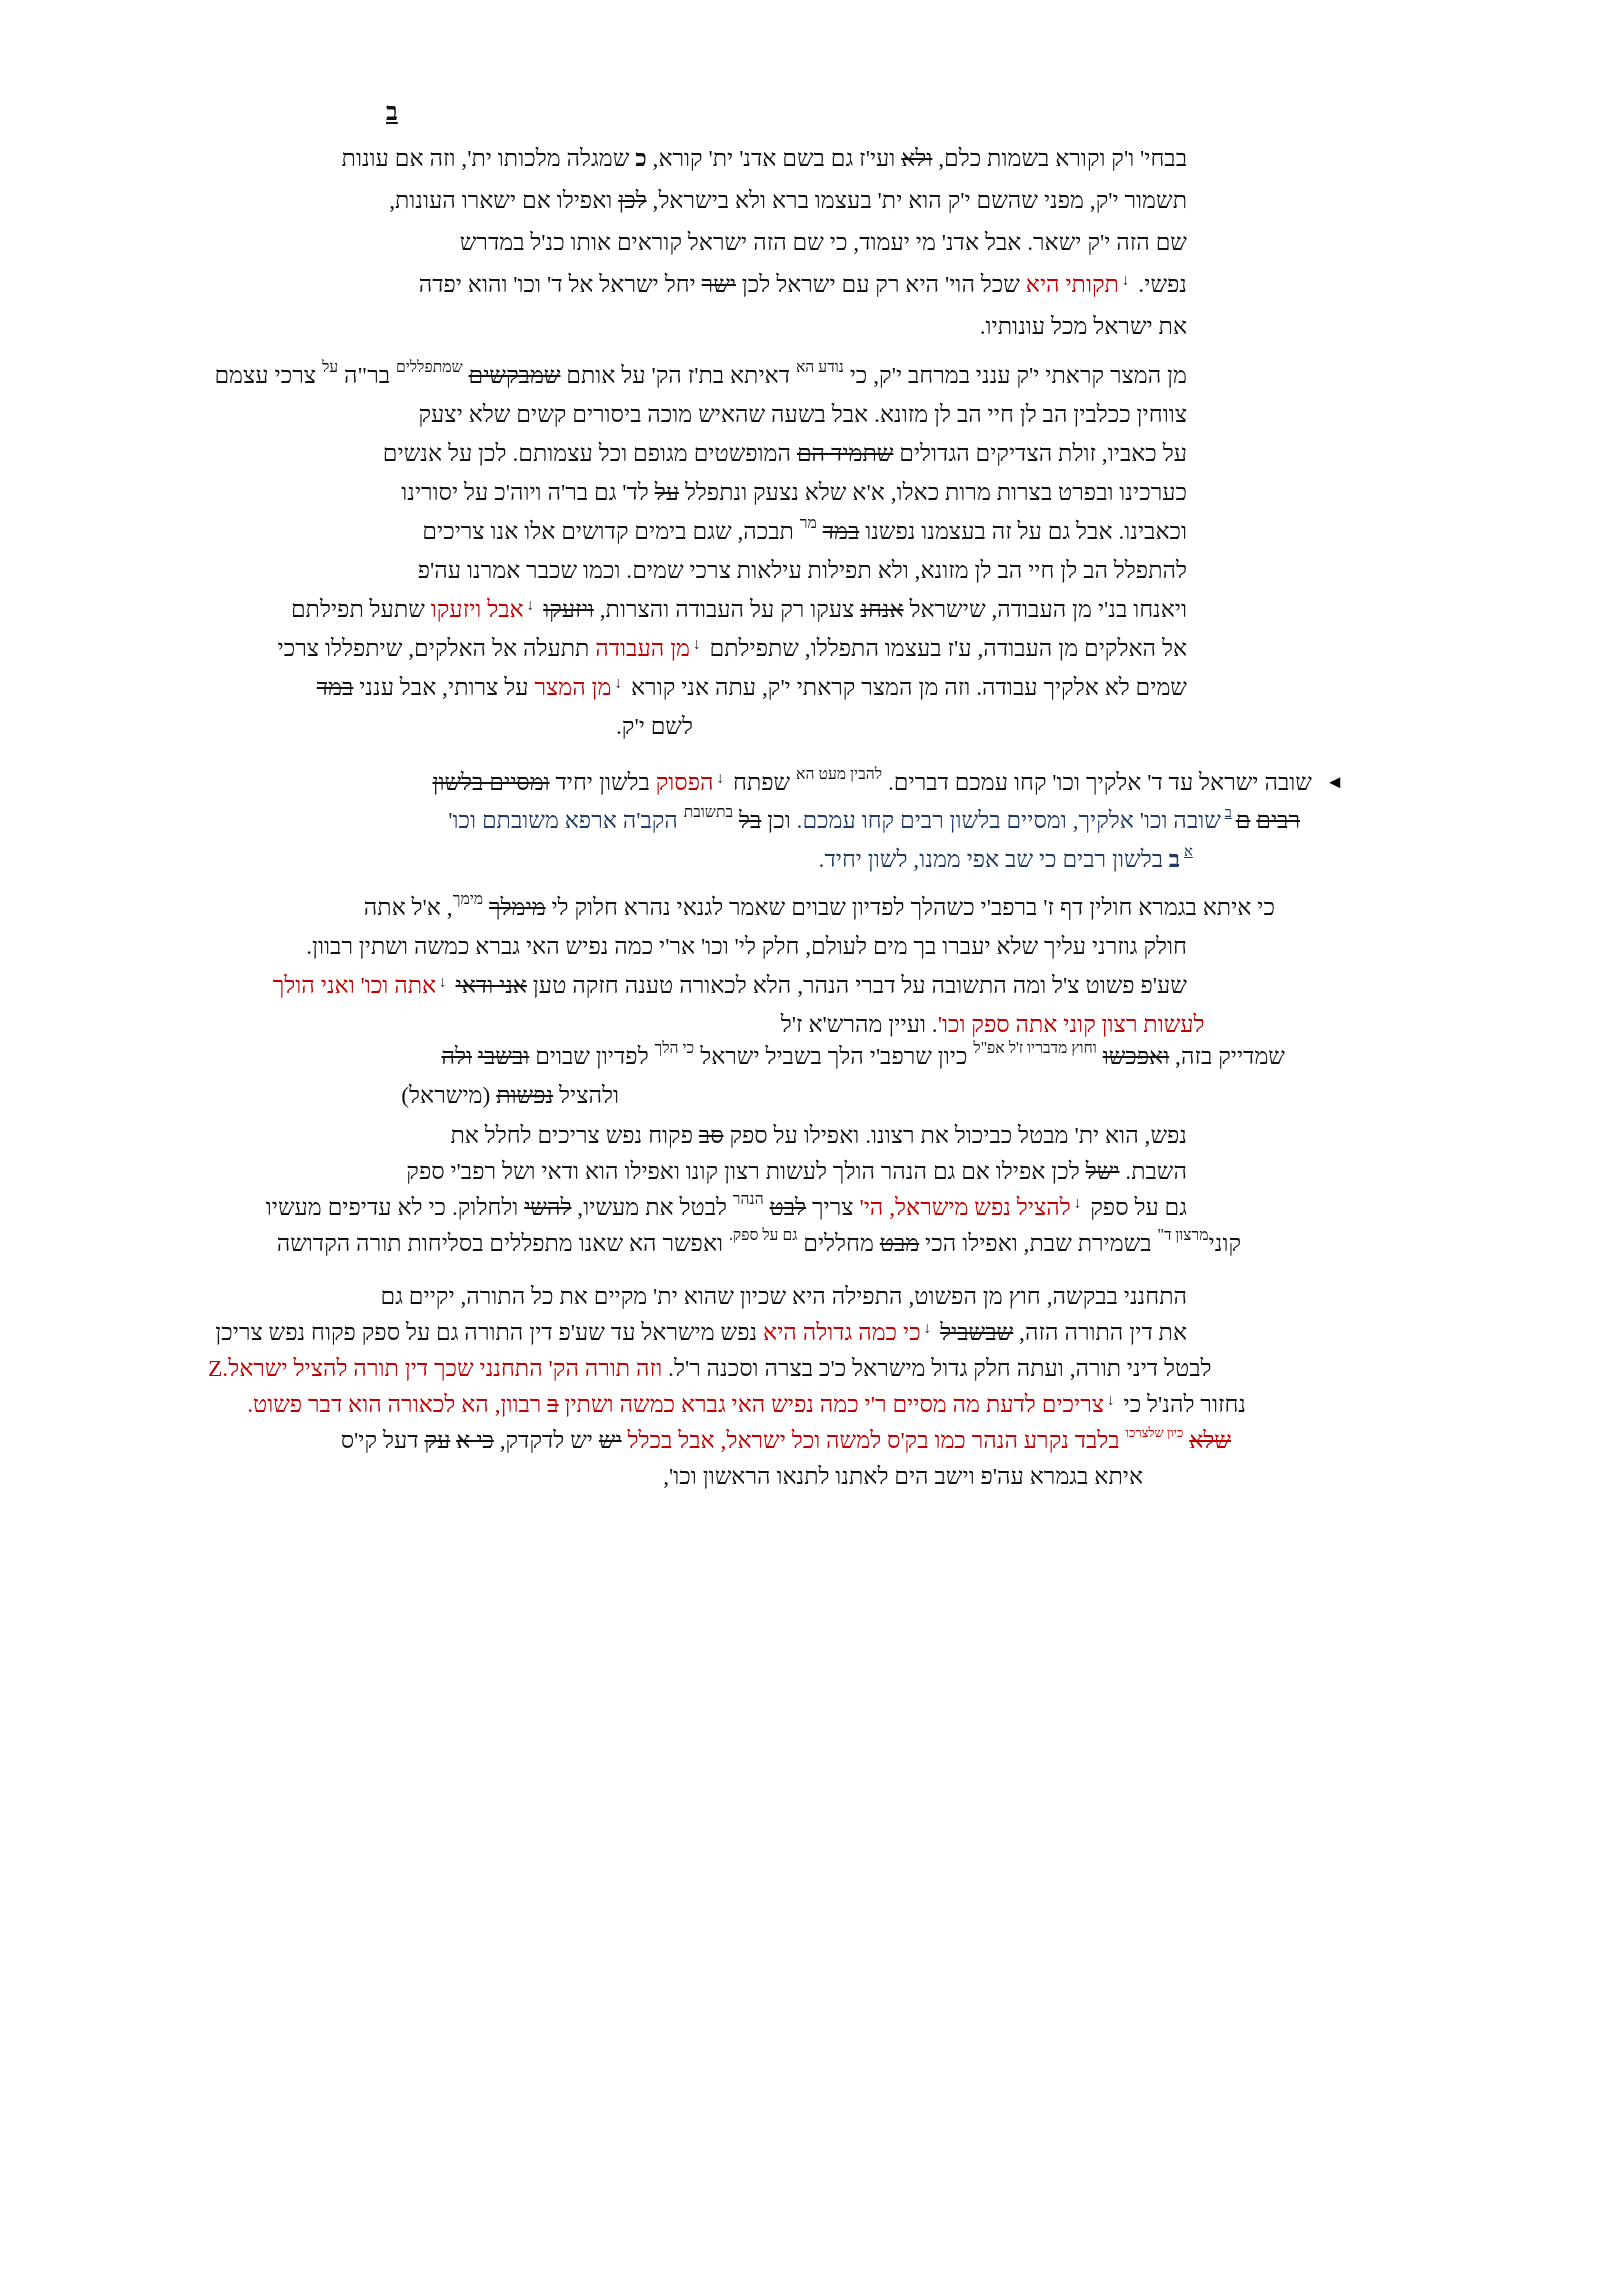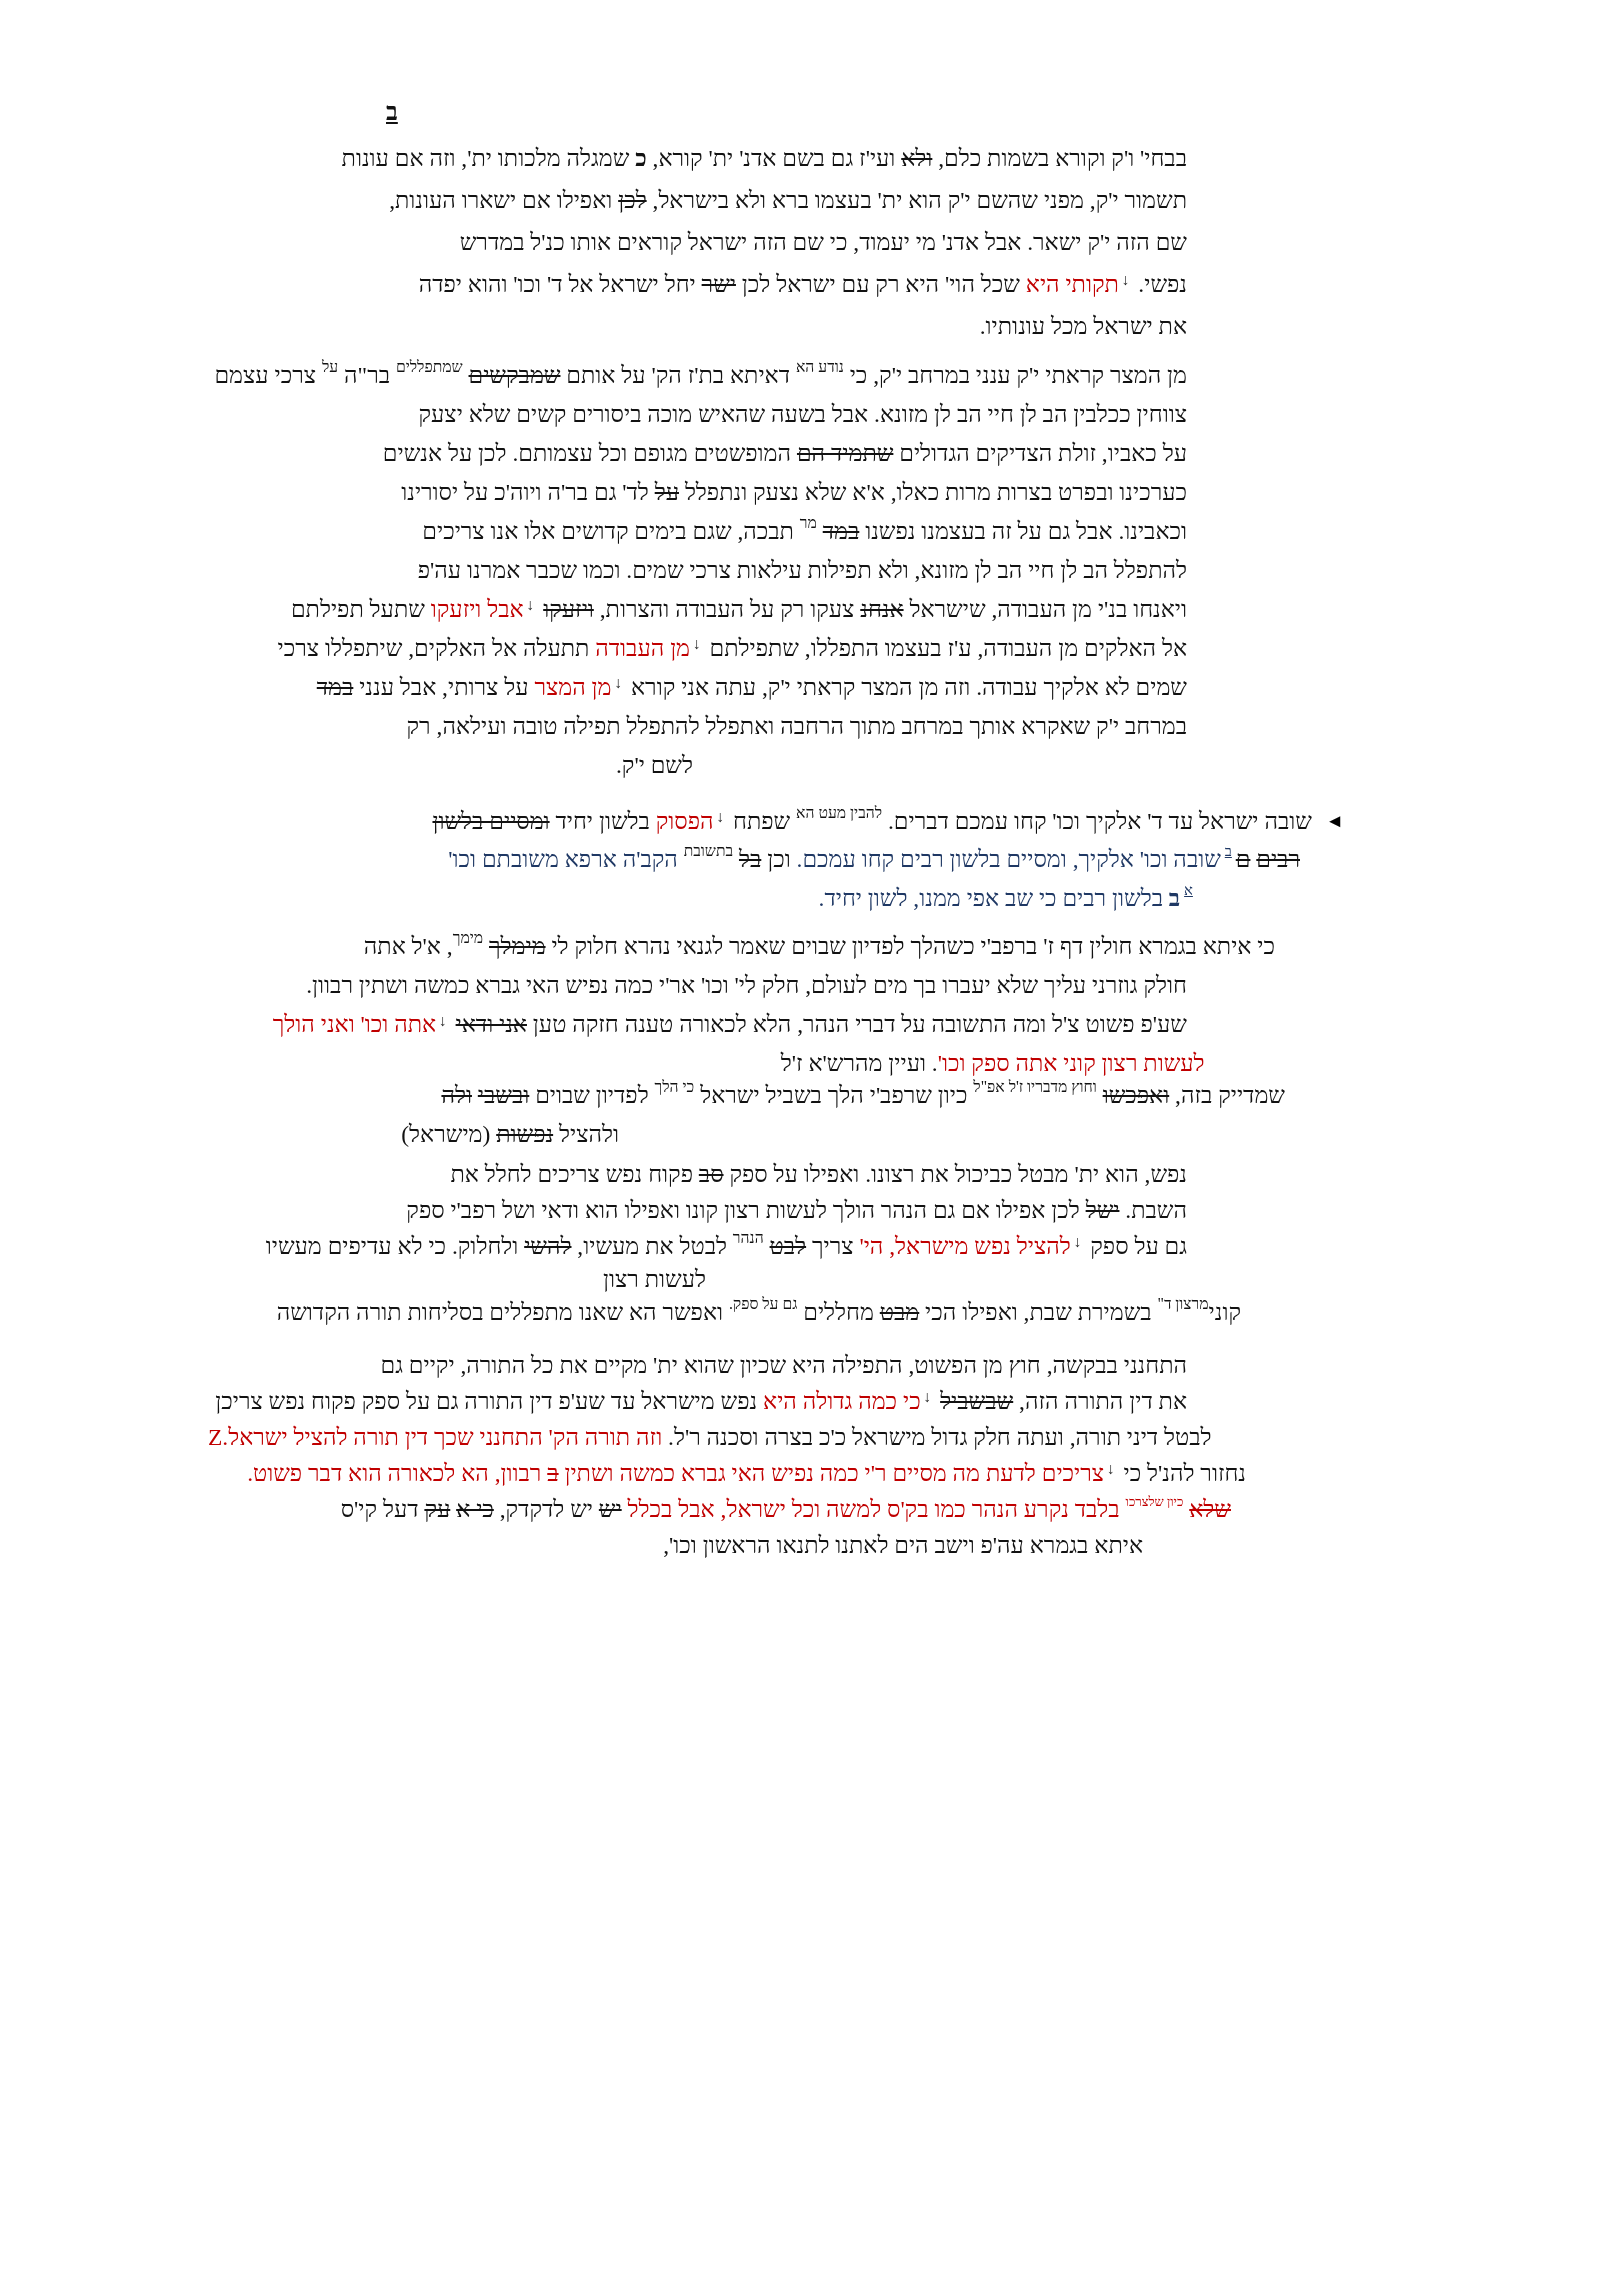--- a/index.html
+++ b/index.html
@@ -54,21 +54,20 @@
       <div class="block lh-normal" style="margin-top: 9px;">
         <div class="line"><span class="n">מן המצר קראתי י'ק ענני במרחב י'ק, כי </span><span class="sup">נודע הא</span><span class="n"> דאיתא בת'ז הק' על אותם </span><span class="st">שמבקשים</span><span class="n"> </span><span class="sup">שמתפללים</span><span class="n"> בר"ה </span><span class="sup">על</span><span class="n"> צרכי עצמם</span></div>
         <div class="line"><span class="n">צווחין ככלבין הב לן חיי הב לן מזונא. אבל בשעה שהאיש מוכה ביסורים קשים שלא יצעק</span></div>
         <div class="line"><span class="n">על כאביו, זולת הצדיקים הגדולים </span><span class="st">שתמיד הם</span><span class="n"> המופשטים מגופם וכל עצמותם. לכן על אנשים</span></div>
         <div class="line"><span class="n">כערכינו ובפרט בצרות מרות כאלו, א'א שלא נצעק ונתפלל </span><span class="st">על</span><span class="n"> לד' גם בר'ה ויוה'כ על יסורינו</span></div>
         <div class="line"><span class="n">וכאבינו. אבל גם על זה בעצמנו נפשנו </span><span class="st">במד</span><span class="n"> </span><span class="sup">מר</span><span class="n"> תבכה, שגם בימים קדושים אלו אנו צריכים</span></div>
         <div class="line"><span class="n">להתפלל הב לן חיי הב לן מזונא, ולא תפילות עילאות צרכי שמים. וכמו שכבר אמרנו עה'פ</span></div>
         <div class="line"><span class="n">ויאנחו בנ'י מן העבודה, שישראל </span><span class="st">אנחנ</span><span class="n"> צעקו רק על העבודה והצרות, </span><span class="st">ויזעקו</span><span class="n"> </span><span class="ar">↓</span><span class="r">אבל ויזעקו</span><span class="n"> שתעל תפילתם</span></div>
         <div class="line"><span class="n">אל האלקים מן העבודה, ע'ז בעצמו התפללו, שתפילתם </span><span class="ar">↓</span><span class="r">מן העבודה</span><span class="n"> תתעלה אל האלקים, שיתפללו צרכי</span></div>
         <div class="line"><span class="n">שמים לא אלקיך עבודה. וזה מן המצר קראתי י'ק, עתה אני קורא </span><span class="ar">↓</span><span class="r">מן המצר</span><span class="n"> על צרותי, אבל ענני </span><span class="st">במד</span></div>
-        <div class="line"><span class="n">במרחב י'ק שאקרא אותך במרחב מתוך הרחבה ואתפלל להתפלל תפילה טובה ועילאה, רק</span></div>
         <div class="line align-left"><span class="n">לשם י'ק.</span></div>
       </div>
       <div class="block lh-normal" style="margin-top: 15.7px;">
         <div class="line" style="margin-right: -157px;"><span class="tri">◄</span><span class="n">שובה ישראל עד ד' אלקיך וכו' קחו עמכם דברים. </span><span class="sup">להבין מעט הא</span><span class="n"> שפתח </span><span class="ar">↓</span><span class="r">הפסוק</span><span class="n"> בלשון יחיד </span><span class="st">ומסיים בלשון</span></div>
         <div class="line" style="margin-right: -113px;"><span class="st">רבים</span><span class="n"> </span><span class="st">ם</span><span class="supu">ב</span><span class="bl">שובה וכו' אלקיך, ומסיים בלשון רבים קחו עמכם.</span><span class="n"> וכן </span><span class="st">בל</span><span class="n"> </span><span class="sup">בתשובת</span><span class="bl"> הקב'ה ארפא משובתם וכו'</span></div>
         <div class="line" style="margin-right: -9.8px;"><span class="supu">א</span><span class="blb">ב</span><span class="bl"> בלשון רבים כי שב אפי ממנו, לשון יחיד.</span></div>
       </div>
       <div class="block lh-normal" style="margin-top: 9.8px;">
         <div class="line" style="margin-right: -88px;"><span class="n">כי איתא בגמרא חולין דף ז' ברפב'י כשהלך לפדיון שבוים שאמר לגנאי נהרא חלוק לי </span><span class="st">מימלך</span><span class="n"> </span><span class="sup">מימך</span><span class="n">, א'ל אתה</span></div>
         <div class="line"><span class="n">חולק גוזרני עליך שלא יעברו בך מים לעולם, חלק לי' וכו' אר'י כמה נפיש האי גברא כמשה ושתין רבוון.</span></div>
@@ -76,21 +75,20 @@
         <div class="line" style="margin-right: -17.6px;"><span class="r">לעשות רצון קוני אתה ספק וכו'</span><span class="n">. ועיין מהרש'א ז'ל</span></div>
       </div>
       <div class="block lh-normal" style="margin-top: -7.8px;">
         <div class="line" style="margin-right: -98px;"><span class="n">שמדייק בזה, </span><span class="st">ואפכשו</span><span class="n"> </span><span class="sup">וחוץ מדבריו ז'ל אפ"ל</span><span class="n"> כיון שרפב'י הלך בשביל ישראל </span><span class="sup">כי הלך</span><span class="n"> לפדיון שבוים </span><span class="st">ובשבי</span><span class="n"> </span><span class="st">ולה</span></div>
         <div class="line" style="margin-right: 568px;"><span class="n">ולהציל </span><span class="st">נפשות</span><span class="n"> (מישראל)</span></div>
       </div>
       <div class="block lh-tight" style="margin-top: 2px;">
         <div class="line"><span class="n">נפש, הוא ית' מבטל כביכול את רצונו. ואפילו על ספק </span><span class="st">סב</span><span class="n"> פקוח נפש צריכים לחלל את</span></div>
         <div class="line"><span class="n">השבת. </span><span class="st">ישל</span><span class="n"> לכן אפילו אם גם הנהר הולך לעשות רצון קונו ואפילו הוא ודאי ושל רפב'י ספק</span></div>
         <div class="line"><span class="n">גם על ספק </span><span class="ar">↓</span><span class="r">להציל נפש מישראל, הי'</span><span class="n"> צריך </span><span class="st">לבט</span><span class="n"> </span><span class="sup">הנהר</span><span class="n"> לבטל את מעשיו, </span><span class="st">להשי</span><span class="n"> ולחלוק. כי לא עדיפים מעשיו</span></div>
-        <div class="line align-left" style="height: 30px; line-height: 30px;"><span class="n">לעשות רצון</span></div>
         <div class="line" style="margin-right: -54px;"><span class="n">קוני</span><span class="sup">מרצון ד"</span><span class="n"> בשמירת שבת, ואפילו הכי </span><span class="st">מבט</span><span class="n"> מחללים </span><span class="sup">גם על ספק.</span><span class="n"> ואפשר הא שאנו מתפללים בסליחות תורה הקדושה</span></div>
         <div class="line" style="margin-top: 17.6px;"><span class="n">התחנני בבקשה, חוץ מן הפשוט, התפילה היא שכיון שהוא ית' מקיים את כל התורה, יקיים גם</span></div>
         <div class="line"><span class="n">את דין התורה הזה, </span><span class="st">שבשביל</span><span class="n"> </span><span class="ar">↓</span><span class="r">כי כמה גדולה היא</span><span class="n"> נפש מישראל עד שע'פ דין התורה גם על ספק פקוח נפש צריכן</span></div>
         <div class="line" style="margin-right: -24.5px;"><span class="n">לבטל דיני תורה, ועתה חלק גדול מישראל כ'כ בצרה וסכנה ר'ל. </span><span class="r">וזה תורה הק' התחנני שכך דין תורה להציל ישראל.</span><span class="r">Z</span></div>
         <div class="line" style="margin-right: -59px;"><span class="n">נחזור להנ'ל כי </span><span class="ar">↓</span><span class="r">צריכים לדעת מה מסיים ר'י כמה נפיש האי גברא כמשה ושתין </span><span class="rst">ב</span><span class="r"> רבוון, הא לכאורה הוא דבר פשוט.</span></div>
         <div class="line" style="margin-right: -44px;"><span class="rst">שלא</span><span class="n"> </span><span class="supr">כיון שלצרכו</span><span class="n"> </span><span class="r">בלבד נקרע הנהר כמו בק'ס למשה וכל ישראל, אבל בכלל </span><span class="st">יש</span><span class="n"> יש לדקדק, </span><span class="st">כי א</span><span class="n"> </span><span class="st">עק</span><span class="n"> דעל קי'ס</span></div>
         <div class="line" style="margin-right: 44px;"><span class="n">איתא בגמרא עה'פ וישב הים לאתנו לתנאו הראשון וכו',</span></div>
       </div>
     </div>
 </div>

